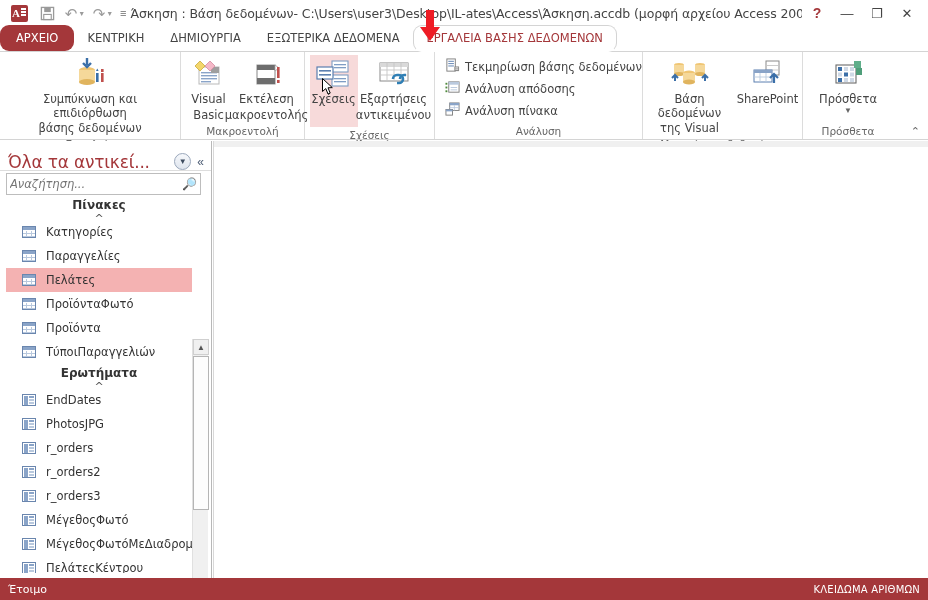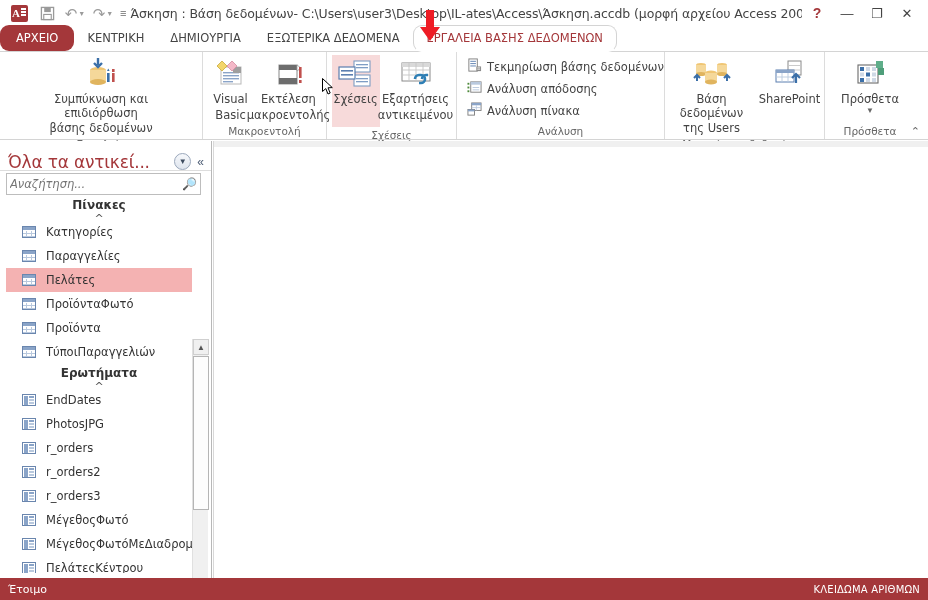--- a/index.html
+++ b/index.html
@@ -258,21 +258,21 @@
     <div class="tab file">ΑΡΧΕΙΟ</div>
     <div class="tab">ΚΕΝΤΡΙΚΗ</div>
     <div class="tab">ΔΗΜΙΟΥΡΓΙΑ</div>
     <div class="tab">ΕΞΩΤΕΡΙΚΑ ΔΕΔΟΜΕΝΑ</div>
     <div class="tab contextual active">ΕΡΓΑΛΕΙΑ ΒΑΣΗΣ ΔΕΔΟΜΕΝΩΝ</div>
   </div>
 
   <div class="ribbon">
     <div class="ribbon-inner">
 
-      <div class="rgroup" style="width:203px;">
+      <div class="rgroup" style="width:181px;">
         <div class="gbody">
           <div class="bigbtn" style="width:170px;">
             <div class="icon-box">
               <svg width="40" height="34" viewBox="0 0 40 34">
                 <ellipse cx="17" cy="13" rx="8" ry="3" fill="#f0c674"></ellipse>
                 <rect x="9" y="13" width="16" height="12" fill="#f5d89a"></rect>
                 <ellipse cx="17" cy="25" rx="8" ry="3" fill="#e0b45e"></ellipse>
                 <path d="M17 1 v7 M13 6 l4 4 l4 -4" stroke="#3b6fa8" stroke-width="2.4" fill="none"></path>
                 <rect x="26" y="16" width="2.6" height="9" fill="#3b6fa8"></rect>
                 <path d="M26 14 l1.3 -2.5 l1.3 2.5 z" fill="#3b6fa8"></path>
@@ -416,21 +416,21 @@
                 <rect x="27" y="6" width="10" height="9" fill="#f5d89a"></rect>
                 <ellipse cx="32" cy="15" rx="5" ry="2" fill="#e0b45e"></ellipse>
                 <ellipse cx="21" cy="14" rx="6" ry="2.4" fill="#f0c674"></ellipse>
                 <rect x="15" y="14" width="12" height="9" fill="#f5d89a"></rect>
                 <ellipse cx="21" cy="23" rx="6" ry="2.4" fill="#e0b45e"></ellipse>
                 <path d="M7 22 v-6 M4 19 l3 -3 l3 3" stroke="#3b6fa8" stroke-width="2" fill="none"></path>
                 <path d="M37 22 v-6 M34 19 l3 -3 l3 3" stroke="#3b6fa8" stroke-width="2" fill="none"></path>
               </svg>
             </div>
             <div class="lbl">Βάση δεδομένων</div>
-            <div class="lbl">της Users</div>
+            <div class="lbl">της Visual</div>
           </div>
           <div class="bigbtn" style="width:66px;">
             <div class="icon-box">
               <svg width="40" height="32" viewBox="0 0 40 32">
                 <rect x="18" y="2" width="13" height="14" fill="#fff" stroke="#8a8a8a" stroke-width="1"></rect>
                 <path d="M18 6.5 h13 M18 11 h13" stroke="#c5c5c5" stroke-width="0.9"></path>
                 <rect x="6" y="11" width="18" height="12" fill="#fff" stroke="#5b7fb0" stroke-width="1"></rect>
                 <rect x="6" y="11" width="18" height="3" fill="#8aa4c8"></rect>
                 <path d="M12 14 v9 M18 14 v9 M6 18 h18" stroke="#b9c9de" stroke-width="0.9"></path>
                 <path d="M26 24 v-9 M22 19 l4 -4 l4 4" stroke="#3b6fa8" stroke-width="2.2" fill="none"></path>

